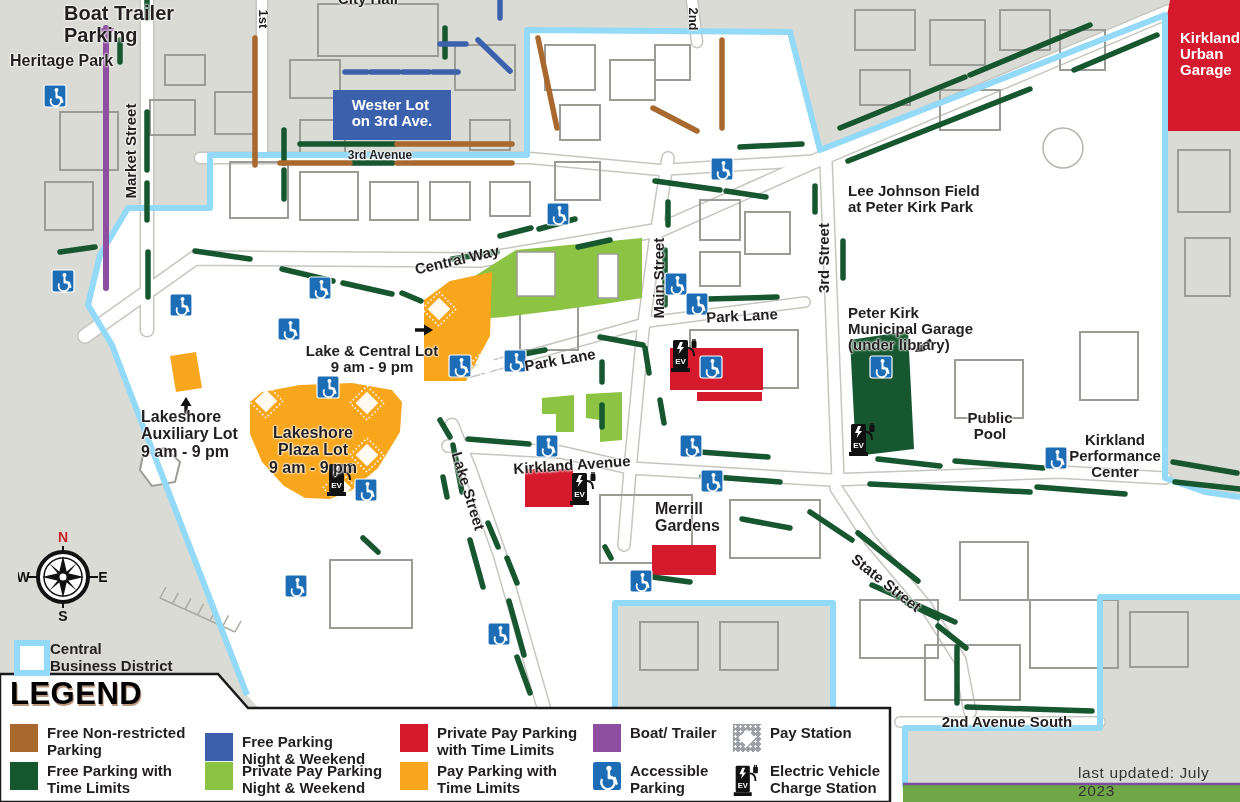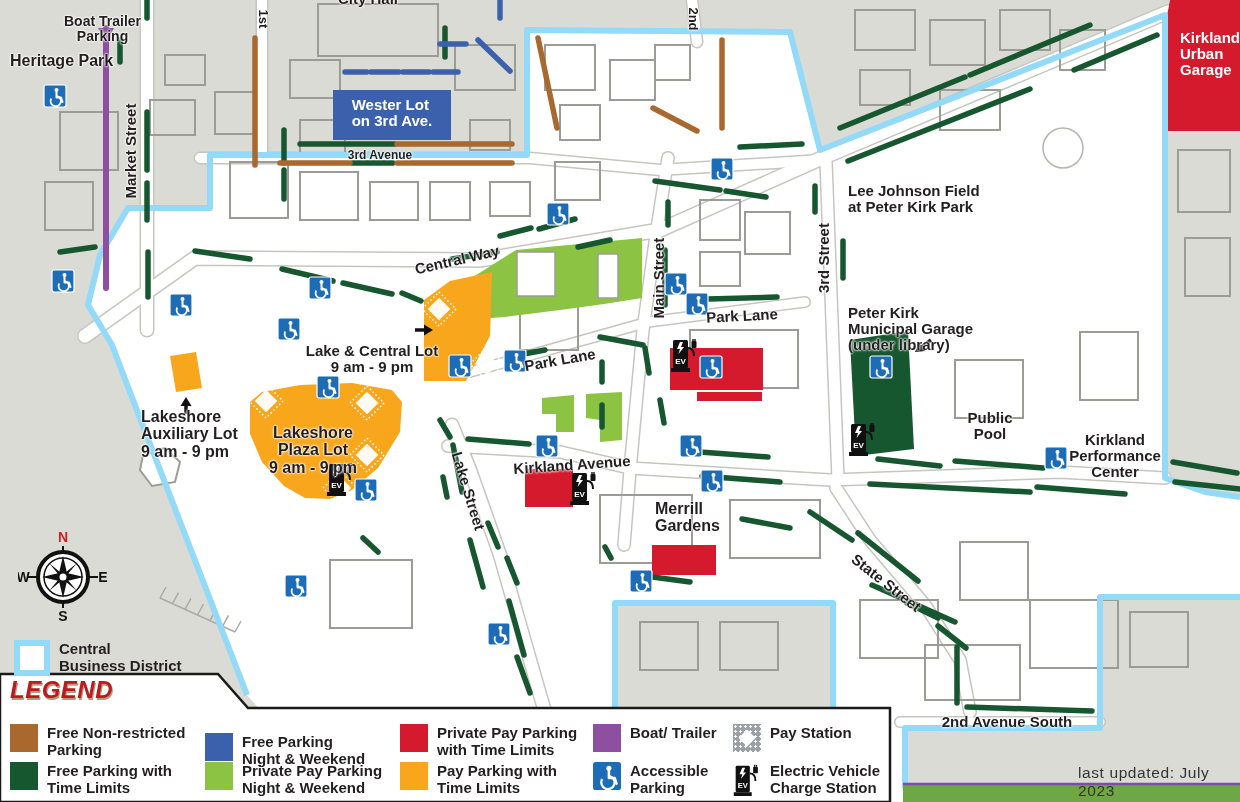--- a/index.html
+++ b/index.html
@@ -6,24 +6,24 @@
   #stage{position:relative;width:1240px;height:802px;overflow:hidden;
          font-family:"Liberation Sans",sans-serif;background:#fff;}
   #map-svg{position:absolute;left:0;top:0;}
   .maplabel{position:absolute;font-weight:bold;color:#231f20;white-space:pre-line;
             line-height:1.08;text-shadow:0 0 2px #fff,0 0 2px #fff,0 0 3px #fff;}
   .maplabel.nohalo{text-shadow:none;}
   #legend-layer{position:absolute;left:0;top:0;width:1240px;height:802px;pointer-events:none;}
   .legend-item{position:absolute;display:flex;gap:9px;align-items:flex-start;}
   .legend-sw{width:28px;height:28px;flex:0 0 auto;}
   .legend-txt{font-weight:bold;font-size:15px;line-height:1.12;color:#231f20;white-space:pre-line;padding-top:1px;}
-  #legend-title{position:absolute;font-weight:900;font-size:24px;letter-spacing:.5px;color:#b91c1c;
-                text-shadow:1px 2px 0 rgba(130,70,25,.55);font-style:italic;}
+  #legend-title{position:absolute;font-weight:900;font-size:31px;letter-spacing:.5px;color:#000000;
+                text-shadow:1px 2px 0 rgba(130,70,25,.55);}
   #last-updated{position:absolute;font-size:15.5px;letter-spacing:.6px;color:#333;font-weight:400;}
-  #cbd-item{position:absolute;display:flex;gap:9px;align-items:flex-start;}
+  #cbd-item{position:absolute;display:flex;align-items:flex-start;}
   #cbd-sw{width:24px;height:24px;background:#fff;border:6px solid #93d9f8;}
   #compass-box{position:absolute;left:18px;top:532px;width:90px;height:90px;}
 </style>
 </head>
 <body>
 
 <div id="stage">
   <svg id="map-svg" width="1240" height="802" viewBox="0 0 1240 802">
       <rect x="0" y="0" width="1240" height="802" fill="#fff"></rect>
       <polygon points="0,0 1240,0 1240,497 1205,492 1165,478 1165,15 822,153 790,32 527,30 527,155 210,155 210,208 128,208 100,255 88,305 112,345 133,400 247,695 262,712 0,712" fill="#dbdbd5"></polygon>
@@ -410,21 +410,21 @@
       <line x1="415" y1="330" x2="427" y2="330" stroke="#111" stroke-width="3.5"></line>
       <polygon points="433,330 424,335.5 424,324.5" fill="#111"></polygon>
       <line x1="186" y1="414" x2="186" y2="403" stroke="#111" stroke-width="3.5"></line>
       <polygon points="186,397 191.5,406 180.5,406" fill="#111"></polygon>
       <line x1="931" y1="340" x2="919.8" y2="348.4" stroke="#111" stroke-width="3.5"></line>
       <polygon points="915,352 918.9000000000001,342.20000000000005 925.5,351" fill="#111"></polygon>
       <polygon points="0,674 218,674 248,708 890,708 890,802 0,802" fill="#fff" stroke="#1a1a1a" stroke-width="2.5"></polygon>
     </svg>
 
   <div id="labels-layer">
-      <div class="maplabel" style="font-size: 14px; left: 64px; top: 14px; text-align: center;">Boat Trailer
+      <div class="maplabel" style="font-size: 20px; left: 64px; top: 3px;">Boat Trailer
 Parking</div>
       <div class="maplabel" style="font-size: 16px; left: 10px; top: 52px;">Heritage Park</div>
       <div class="maplabel" style="font-size: 15px; left: 131px; top: 143px; text-align: center; transform: translate(-50%, 0px) rotate(-90deg);">Market Street</div>
       <div class="maplabel" style="font-size: 13px; left: 263px; top: 12px; text-align: center; transform: translate(-50%, 0px) rotate(90deg);">1st</div>
       <div class="maplabel" style="font-size: 15px; left: 368px; top: -9px; text-align: center; transform: translate(-50%, 0px) rotate(0deg);">City Hall</div>
       <div class="maplabel" style="font-size: 13px; left: 693px; top: 12px; text-align: center; transform: translate(-50%, 0px) rotate(90deg);">2nd</div>
       <div class="maplabel nohalo" style="font-size: 15px; color: rgb(255, 255, 255); left: 392px; top: 97px; transform: translate(-50%, 0px) rotate(0deg);">Wester Lot
 on 3rd Ave.</div>
       <div class="maplabel" style="font-size: 12px; left: 380px; top: 149px; text-align: center; transform: translate(-50%, 0px) rotate(0deg);">3rd Avenue</div>
       <div class="maplabel" style="font-size: 15px; left: 457px; top: 252px; text-align: center; transform: translate(-50%, 0px) rotate(-13deg);">Central Way</div>

